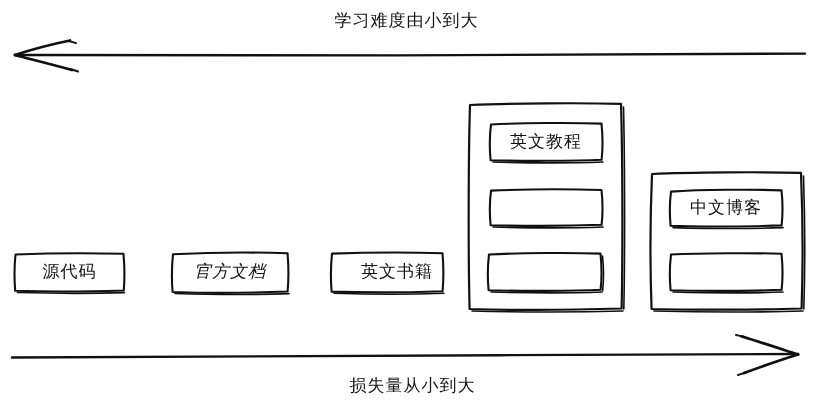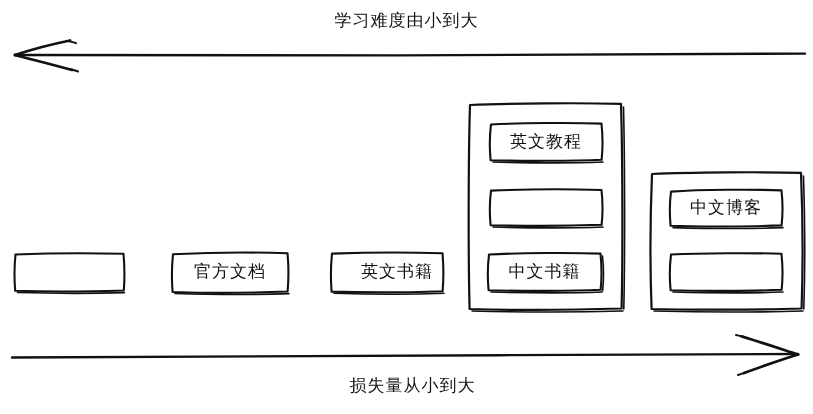--- a/index.html
+++ b/index.html
@@ -147,29 +147,29 @@
       <path d="M673,227.6 C702,228.4 758,228.6 783,227.6" stroke-width="1.6"></path>
     </g>
 
     <g>
       <path d="M671,254.5 C700,253 756,252.8 781.5,253.8 C782.6,264.5 782.7,280 781.6,289.8
                C756,291 700,291.2 670.6,290.2 C669.6,280 669.8,264.5 671,254.5 Z" stroke-width="2.1" fill="#ffffff"></path>
       <path d="M673,292 C702,292.8 758,293 783,292" stroke-width="1.6"></path>
     </g>
   </svg>
 
+  <div class="node-label" style="left:15px;  top:263px; width:109px;">源代码</div>
 
-  <div class="node-label" style="left:172px; top:263px; width:116px;">官方文档</div>
+  <div class="node-label" style="left:172px; top:263px; width:116px;font-style:italic;">官方文档</div>
 
   <div class="node-label" style="left:331px; top:263px; width:132px;">英文书籍</div>
 
   <div class="node-label" style="left:490px; top:133px; width:112px;">英文教程</div>
 
 
-  <div class="node-label" style="left:488px; top:263px; width:113px;">中文书籍</div>
 
   <div class="node-label" style="left:670px; top:199px; width:112px;">中文博客</div>
 
 
   <div class="hit" style="left:14px;  top:252px; width:112px; height:41px;"></div>
   <div class="hit" style="left:171px; top:251px; width:118px; height:43px;"></div>
   <div class="hit" style="left:330px; top:251px; width:114px; height:43px;"></div>
   <div class="hit" style="left:489px; top:122px; width:114px; height:40px;"></div>
   <div class="hit" style="left:489px; top:188px; width:114px; height:39px;"></div>
   <div class="hit" style="left:487px; top:252px; width:116px; height:41px;"></div>

